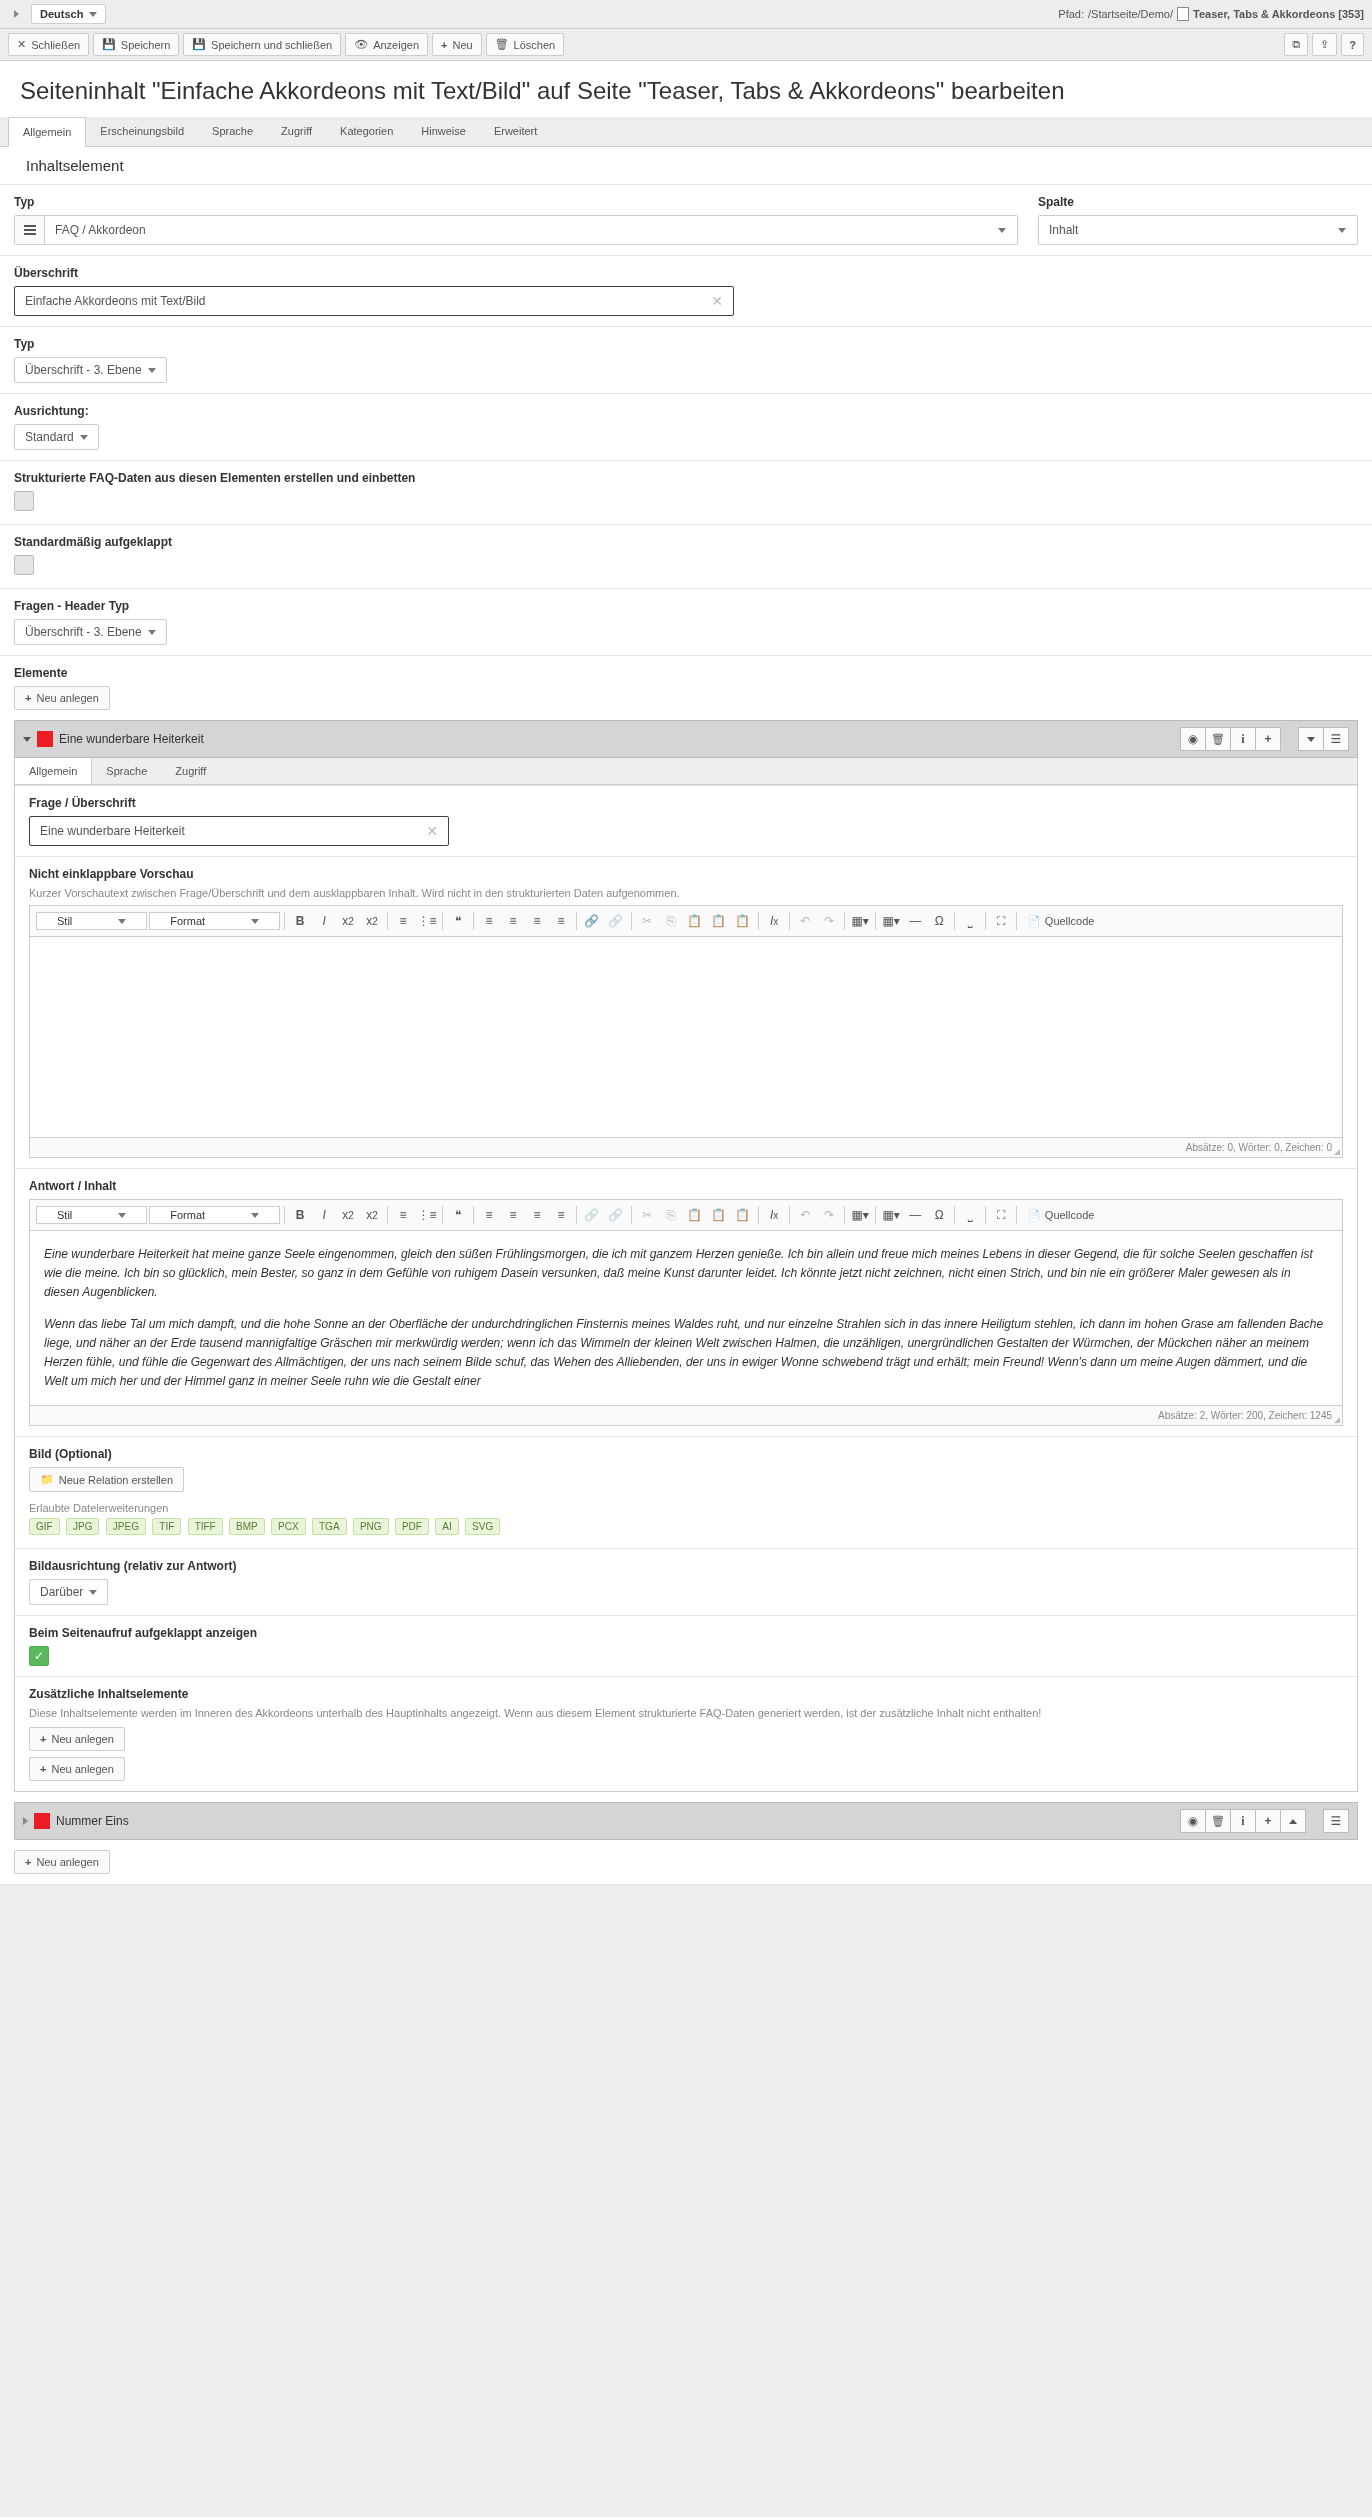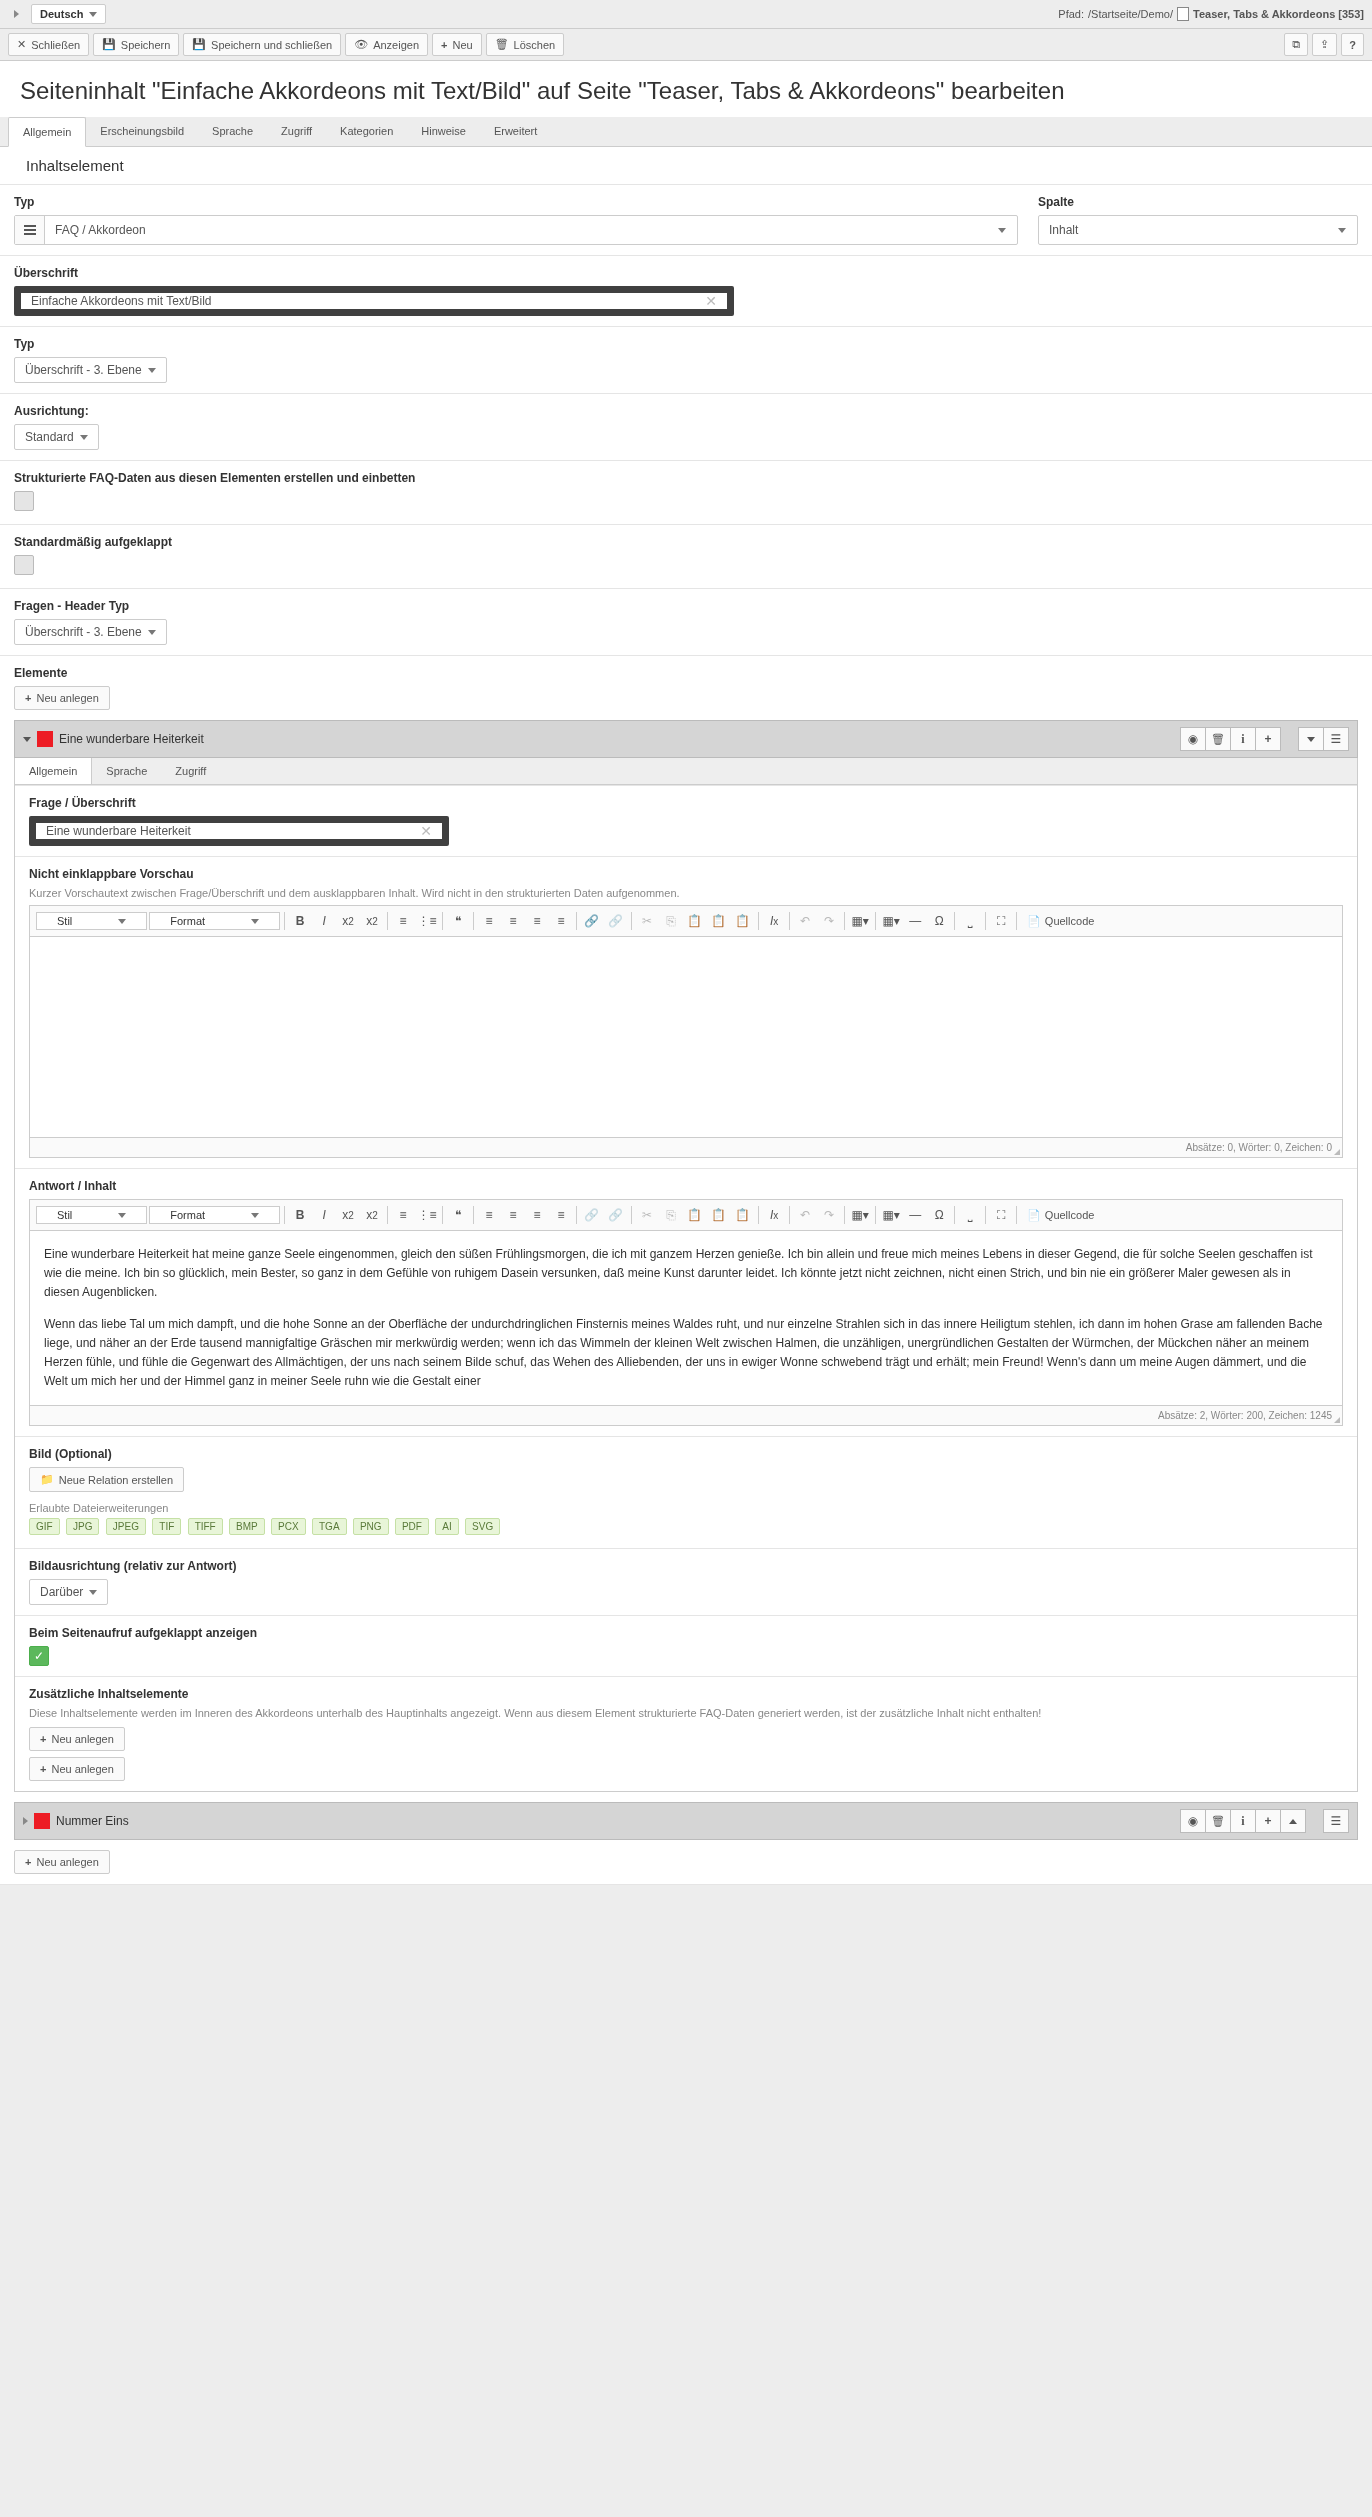--- a/index.html
+++ b/index.html
@@ -24,21 +24,21 @@
 .section-title { padding:10px 26px; font-size:15px; color:#333; }
 .field-row { border-top:1px solid #e5e5e5; padding:10px 14px; }
 .two-col { display:flex; gap:20px; }
 .col { flex:1; }
 .label { font-weight:bold; font-size:12px; color:#333; margin-bottom:6px; display:block; }
 .hint { font-size:11px; color:#888; margin-top:4px; }
 .select-box { display:flex; align-items:center; border:1px solid #ccc; border-radius:2px; background:#fff; height:30px; }
 .select-prefix { width:30px; height:100%; display:flex; align-items:center; justify-content:center; border-right:1px solid #ccc; background:#fafafa; }
 .select-body { flex:1; padding:0 10px; font-size:12px; color:#555; }
 .select-arrow { width:30px; display:flex; align-items:center; justify-content:center; color:#888; }
-.input-box { display:flex; align-items:center; border:7px solid #404040; border-radius:2px; background:#fff; height:30px; padding:0 10px; }
+.input-box { display:flex; align-items:center; border:1px solid #404040; border-radius:2px; background:#fff; height:30px; padding:0 10px; }
 .input-box input { border:none; outline:none; flex:1; font-size:12px; color:#555; font-family:inherit; }
 .input-clear { color:#bbb; cursor:pointer; font-size:14px; }
 .inline-select { display:inline-flex; align-items:center; gap:6px; border:1px solid #ccc; border-radius:2px; padding:5px 10px; font-size:12px; color:#555; background:#fff; }
 .checkbox-box { width:20px; height:20px; border:1px solid #bbb; background:#e5e5e5; border-radius:2px; display:inline-flex; align-items:center; justify-content:center; }
 .checkbox-box.checked { background:#5cb85c; border-color:#4cae4c; color:#fff; }
 .btn-small { display:inline-flex; align-items:center; gap:5px; padding:5px 10px; border:1px solid #ccc; border-radius:2px; background:#fafafa; font-size:11px; color:#555; cursor:pointer; }
 .record-header { display:flex; align-items:center; justify-content:space-between; background:#d5d5d5; border:1px solid #bbb; padding:6px 8px; }
 .record-header-left { display:flex; align-items:center; gap:6px; font-size:12px; }
 .record-icon { width:16px; height:16px; background:#ed1c24; display:inline-block; }
 .record-actions { display:flex; gap:0; }
@@ -46,21 +46,21 @@
 .record-body { border:1px solid #ccc; border-top:none; background:#fff; }
 .sub-tabs { display:flex; background:#eee; border-bottom:1px solid #ccc; }
 .sub-tab { padding:7px 14px; font-size:11px; color:#555; cursor:pointer; }
 .sub-tab.active { background:#fff; border-right:1px solid #ccc; }
 .rte-wrap { border:1px solid #ccc; margin-top:6px; }
 .rte-toolbar { display:flex; flex-wrap:wrap; align-items:center; gap:2px; padding:4px 6px; border-bottom:1px solid #ccc; background:#fafafa; font-size:11px; }
 .rte-drop { border:1px solid #ccc; padding:2px 20px; background:#fff; display:flex; align-items:center; gap:8px; font-size:11px; }
 .rte-btn { width:22px; height:22px; display:flex; align-items:center; justify-content:center; font-size:12px; color:#555; cursor:pointer; }
 .rte-sep { width:1px; height:18px; background:#ccc; margin:0 2px; }
 .rte-source { padding:2px 6px; color:#555; display:flex; align-items:center; gap:4px; cursor:pointer; }
-.rte-content { min-height:200px; padding:14px; font-size:12px; color:#333; line-height:1.6; }
+.rte-content { min-height:200px; padding:14px; font-size:12px; color:#333; line-height:1.6;font-style:italic; }
 .rte-content.tall { min-height:140px; }
 .rte-stats { text-align:right; padding:4px 10px; font-size:10px; color:#888; border-top:1px solid #ccc; background:#fafafa; position:relative; }
 .rte-stats:after { content:""; position:absolute; bottom:2px; right:2px; width:0;height:0; border-left:6px solid transparent; border-bottom:6px solid #bbb; }
 .filetype { display:inline-block; padding:2px 6px; background:#e8f5d8; border:1px solid #c5e0a5; color:#5a7a3a; border-radius:2px; font-size:10px; margin-right:3px; margin-bottom:3px; }
 
 .i-chev { display:inline-block; width:0;height:0; border-left:4px solid transparent; border-right:4px solid transparent; border-top:5px solid #777; }
 .i-chev-r { display:inline-block; width:0;height:0; border-top:4px solid transparent; border-bottom:4px solid transparent; border-left:5px solid #888; }
 .i-x::before { content:"✕"; }
 .i-save::before { content:"💾"; font-size:11px; }
 .i-saveclose::before { content:"💾"; font-size:11px; }

